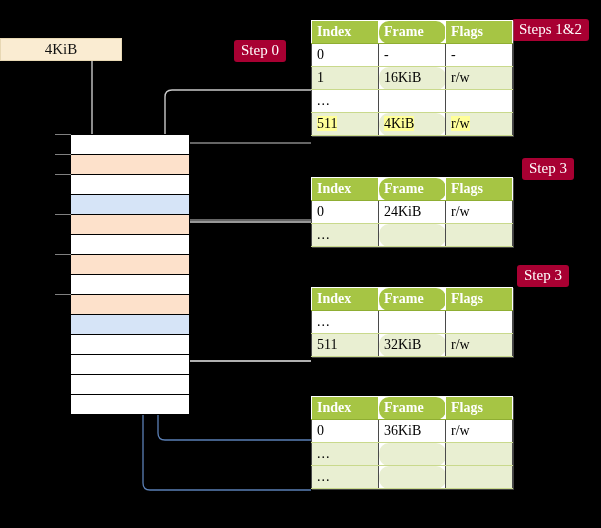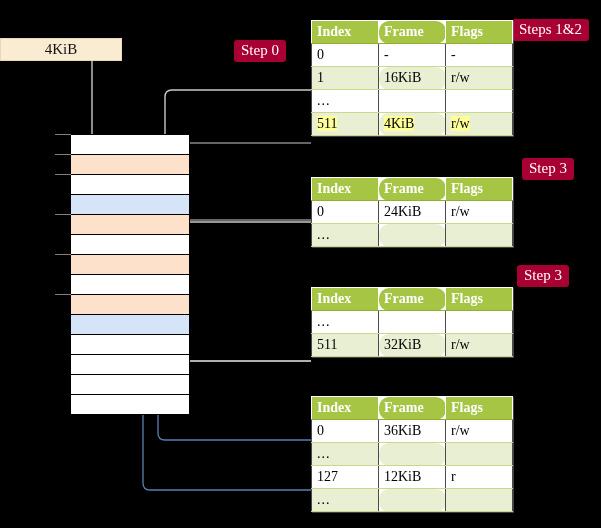--- a/index.html
+++ b/index.html
@@ -261,25 +261,20 @@
       <tr class="odd">
         <td class="col-index">0</td>
         <td class="col-frame">36KiB</td>
         <td class="col-flags">r/w</td>
       </tr>
       <tr class="even">
         <td class="col-index"><span class="ellip">...</span></td>
         <td class="col-frame"></td>
         <td class="col-flags"></td>
       </tr>
-      <tr class="odd">
-        <td class="col-index">127</td>
-        <td class="col-frame">12KiB</td>
-        <td class="col-flags">r</td>
-      </tr>
       <tr class="even">
         <td class="col-index"><span class="ellip">...</span></td>
         <td class="col-frame"></td>
         <td class="col-flags"></td>
       </tr>
     </tbody>
   </table>
 
 <div class="tick" style="top: 134px;"></div>
 <div class="tick" style="top: 154px;"></div>

